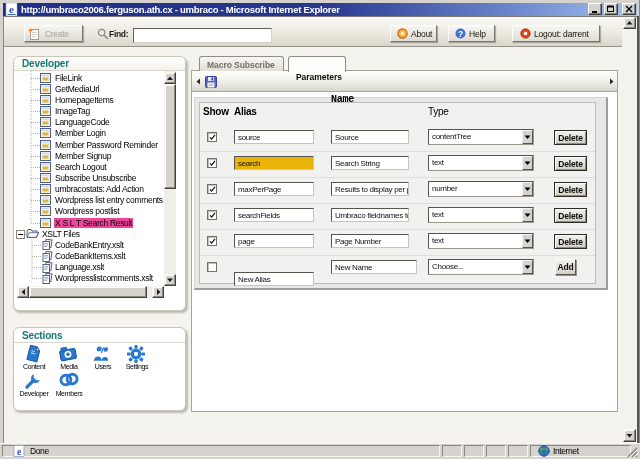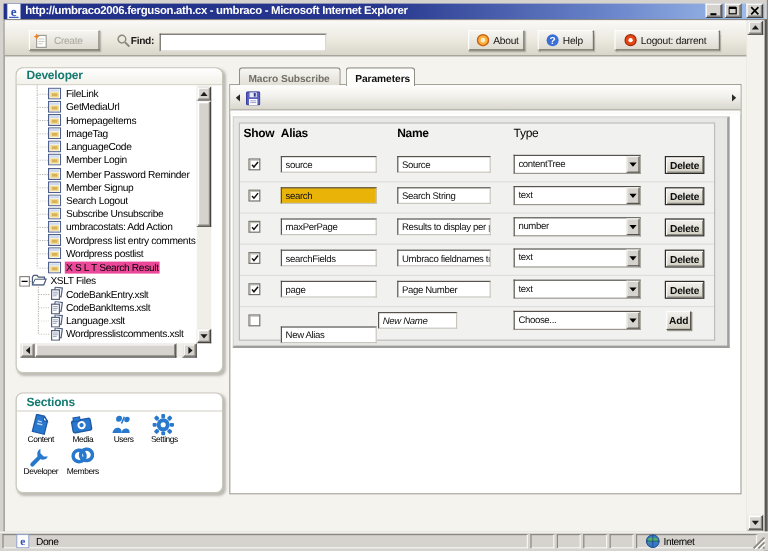--- a/index.html
+++ b/index.html
@@ -345,39 +345,39 @@
 <ellipse cx="11.8" cy="6.5" rx="4.5" ry="4.3" fill="none" stroke="#2878cd" stroke-width="2.6"></ellipse>
 </g>
 </svg></div>
 <div class="abs txt" style="left:69px;top:390px;font-size:7px;letter-spacing:-0.35px;color:#000;line-height:8px;transform:translateX(-50%);">Members</div>
 <div class="abs" style="left:191px;top:70px;width:427px;height:342px;background:#fff;border:1px solid #a5a399;"></div>
 <div class="abs" style="left:192px;top:71px;width:425px;height:21px;background:linear-gradient(#fefefd,#f2f1ec 45%,#d9d7cd);border-bottom:1px solid #a8a69c;"></div>
 <div class="abs" style="left:192px;top:93px;width:425px;height:2px;background:#fbfbf9;"></div>
 <div class="abs" style="left:199px;top:56px;width:85px;height:15px;background:linear-gradient(#f8f7f4,#e1ded5);border:1px solid #908e85;border-bottom:none;border-radius:3px 3px 0 0;"></div>
 <div class="abs txt" style="left:207px;top:60px;font-size:8.5px;letter-spacing:-0.05px;font-weight:bold;color:#716f66;line-height:10px;">Macro Subscribe</div>
 <div class="abs" style="left:288px;top:56px;width:58px;height:16px;background:#fdfdfc;border:1px solid #908e85;border-bottom:none;border-radius:3px 3px 0 0;"></div>
-<div class="abs txt" style="left:296px;top:60px;font-size:8.5px;letter-spacing:-0.05px;font-weight:bold;color:#0d0d0b;line-height:10px;">Parameters</div>
+<div class="abs txt" style="left:296px;top:72px;font-size:8.5px;letter-spacing:-0.05px;font-weight:bold;color:#0d0d0b;line-height:10px;">Parameters</div>
 <svg class="abs" style="left:196px;top:78px" width="5" height="7" viewBox="0 0 5 7">
     <path d="M4 0.5 L0.5 3.5 L4 6.5 Z" fill="#2a2a28"></path>
   </svg>
 <svg class="abs" style="left:609px;top:78px" width="5" height="7" viewBox="0 0 5 7">
     <path d="M1 0.5 L4.5 3.5 L1 6.5 Z" fill="#2a2a28"></path>
   </svg>
 <svg class="abs" style="left:205px;top:76px" width="12" height="12" viewBox="0 0 12 12">
 <rect x="0.5" y="0.5" width="11" height="11" rx="1" fill="#5d63c0" stroke="#3b3f9a"></rect>
 <rect x="3" y="1" width="6" height="4" fill="#e8e9f4"></rect>
 <rect x="6.5" y="1.5" width="1.6" height="3" fill="#31348c"></rect>
 <rect x="2.5" y="6.5" width="7" height="5" fill="#fff"></rect>
 <path d="M3.5 8 h5 M3.5 9.5 h5" stroke="#9a9ac0" stroke-width="0.8"></path>
 </svg>
 <div class="abs" style="left:194px;top:97px;width:414px;height:193px;background:#e7e7e6;border-top:1px solid #d4d4d2;border-left:1px solid #d4d4d2;border-right:2px solid #9d9d9b;border-bottom:2px solid #9d9d9b;"></div>
 <div class="abs" style="left:199px;top:102px;width:397px;height:182px;background:#f1f1f0;border:1px solid #bcbcba;"></div>
 <div class="abs txt" style="left:203px;top:106px;font-size:10px;letter-spacing:-0.25px;font-weight:bold;color:#000;line-height:12px;">Show</div>
 <div class="abs txt" style="left:234px;top:106px;font-size:10px;letter-spacing:-0.25px;font-weight:bold;color:#000;line-height:12px;">Alias</div>
-<div class="abs txt" style="left:331px;top:106px;font-size:10px;letter-spacing:-0.25px;font-weight:bold;color:#000;line-height:12px;">Name</div>
+<div class="abs txt" style="left:331px;top:94px;font-size:10px;letter-spacing:-0.25px;font-weight:bold;color:#000;line-height:12px;font-family:Liberation Mono, monospace;">Name</div>
 <div class="abs txt" style="left:428px;top:106px;font-size:10px;letter-spacing:-0.25px;font-weight:normal;color:#000;line-height:12px;">Type</div>
 <div class="abs" style="left:200px;top:151px;width:395px;height:1px;background:#dededd;"></div>
 <div class="abs" style="left:207px;top:132px;width:10px;height:10px;background:#fff;border:1px solid #73716a;box-shadow:inset 1px 1px 0 #c2bfb5;display:flex;align-items:center;justify-content:center;line-height:0;">
     <svg width="7" height="7" viewBox="0 0 8 8">
       <path d="M1.2 3.8 L3 5.9 L6.9 1.1" fill="none" stroke="#111" stroke-width="1.4"></path>
     </svg>
   </div>
 <div class="abs txt" style="left:234px;top:130px;width:80px;height:14px;background:#fff;border:1px solid;border-color:#55534c #c8c5bc #c8c5bc #55534c;font-family:Liberation Sans,sans-serif;font-size:8px;letter-spacing:-0.3px;line-height:13px;padding-left:3px;color:#111;overflow:hidden;">source</div>
 <div class="abs txt" style="left:331px;top:130px;width:78px;height:14px;background:#fff;border:1px solid;border-color:#55534c #c8c5bc #c8c5bc #55534c;font-family:Liberation Sans,sans-serif;font-size:8px;letter-spacing:-0.3px;line-height:13px;padding-left:3px;color:#111;overflow:hidden;">Source</div>
 <div class="abs" style="left:428px;top:129px;width:106px;height:16px;background:#fff;border:1px solid;border-color:#55534c #9a978e #9a978e #55534c;"></div>
@@ -447,21 +447,21 @@
 <div class="abs" style="left:428px;top:233px;width:106px;height:16px;background:#fff;border:1px solid;border-color:#55534c #9a978e #9a978e #55534c;"></div>
 <div class="abs txt" style="left:432px;top:235px;font-family:Liberation Sans,sans-serif;font-size:8px;letter-spacing:-0.3px;line-height:12px;color:#111;">text</div>
 <div class="abs" style="left:522px;top:234px;width:11px;height:14px;background:#d6d3ce;border:1px solid;border-color:#f3f2ef #55534c #55534c #f3f2ef;text-align:center;">
     <svg width="9" height="12" viewBox="0 0 9 12" style="display:block;margin:0 auto">
       <path d="M1.5 4.5 L7.5 4.5 L4.5 8 Z" fill="#000"></path>
     </svg>
   </div>
 <div class="abs" style="left:554px;top:234px;width:33px;height:15px;background:linear-gradient(#f2f1ed,#d3d0c5);border:1px solid #2c2b27;box-shadow:inset 1px 1px 0 #fbfaf8,inset -1px -1px 0 #8f8d83;font-size:8.5px;letter-spacing:-0.2px;font-weight:bold;color:#0d0d0b;text-align:center;line-height:14px;">Delete</div>
 <div class="abs" style="left:207px;top:262px;width:10px;height:10px;background:#fff;border:1px solid #73716a;box-shadow:inset 1px 1px 0 #c2bfb5;display:flex;align-items:center;justify-content:center;line-height:0;"></div>
 <div class="abs txt" style="left:234px;top:260px;width:80px;height:14px;background:#fff;border:1px solid;border-color:#55534c #c8c5bc #c8c5bc #55534c;font-family:Liberation Sans,sans-serif;font-size:8px;letter-spacing:-0.3px;line-height:13px;padding-left:3px;color:#111;overflow:hidden;margin-top:12px;">New Alias</div>
-<div class="abs txt" style="left:315px;top:260px;width:66px;height:14px;background:#fff;border:1px solid;border-color:#55534c #c8c5bc #c8c5bc #55534c;font-family:Liberation Sans,sans-serif;font-size:8px;letter-spacing:-0.3px;line-height:13px;padding-left:3px;color:#111;overflow:hidden;font-style:italic;">New Name</div>
+<div class="abs txt" style="left:331px;top:260px;width:86px;height:14px;background:#fff;border:1px solid;border-color:#55534c #c8c5bc #c8c5bc #55534c;font-family:Liberation Sans,sans-serif;font-size:8px;letter-spacing:-0.3px;line-height:13px;padding-left:3px;color:#111;overflow:hidden;">New Name</div>
 <div class="abs" style="left:428px;top:259px;width:106px;height:16px;background:#fff;border:1px solid;border-color:#55534c #9a978e #9a978e #55534c;"></div>
 <div class="abs txt" style="left:432px;top:261px;font-family:Liberation Sans,sans-serif;font-size:8px;letter-spacing:-0.3px;line-height:12px;color:#111;">Choose...</div>
 <div class="abs" style="left:522px;top:260px;width:11px;height:14px;background:#d6d3ce;border:1px solid;border-color:#f3f2ef #55534c #55534c #f3f2ef;text-align:center;">
     <svg width="9" height="12" viewBox="0 0 9 12" style="display:block;margin:0 auto">
       <path d="M1.5 4.5 L7.5 4.5 L4.5 8 Z" fill="#000"></path>
     </svg>
   </div>
 <div class="abs" style="left:555px;top:259px;width:21px;height:16px;background:linear-gradient(#f2f1ed,#d3d0c5);border:1px solid;border-color:#fdfdfb #57554d #57554d #fdfdfb;box-shadow:1px 1px 0 #98968c;font-size:8.5px;letter-spacing:-0.2px;font-weight:bold;color:#0d0d0b;text-align:center;line-height:15px;">Add</div>
 <div class="abs" style="left:0px;top:443px;width:640px;height:16px;background:#D6D3CE;border-top:1px solid #f8f7f4;"></div>
 <div class="abs" style="left:2px;top:445px;width:438px;height:12px;border:1px solid;border-color:#8a8880 #f6f5f2 #f6f5f2 #8a8880;"></div>

